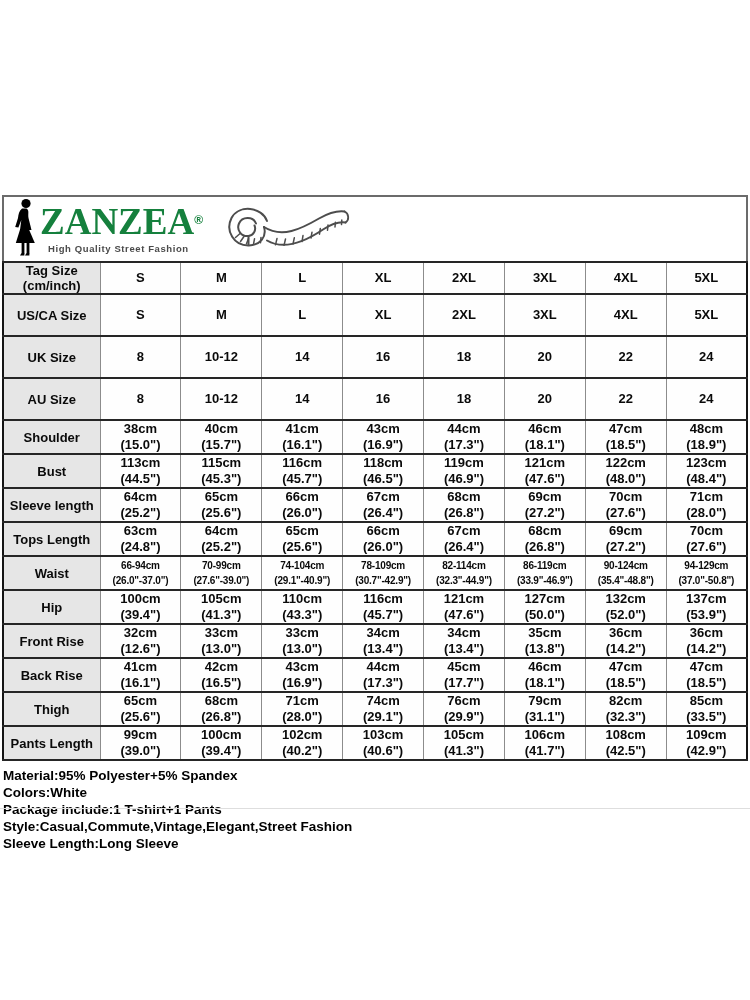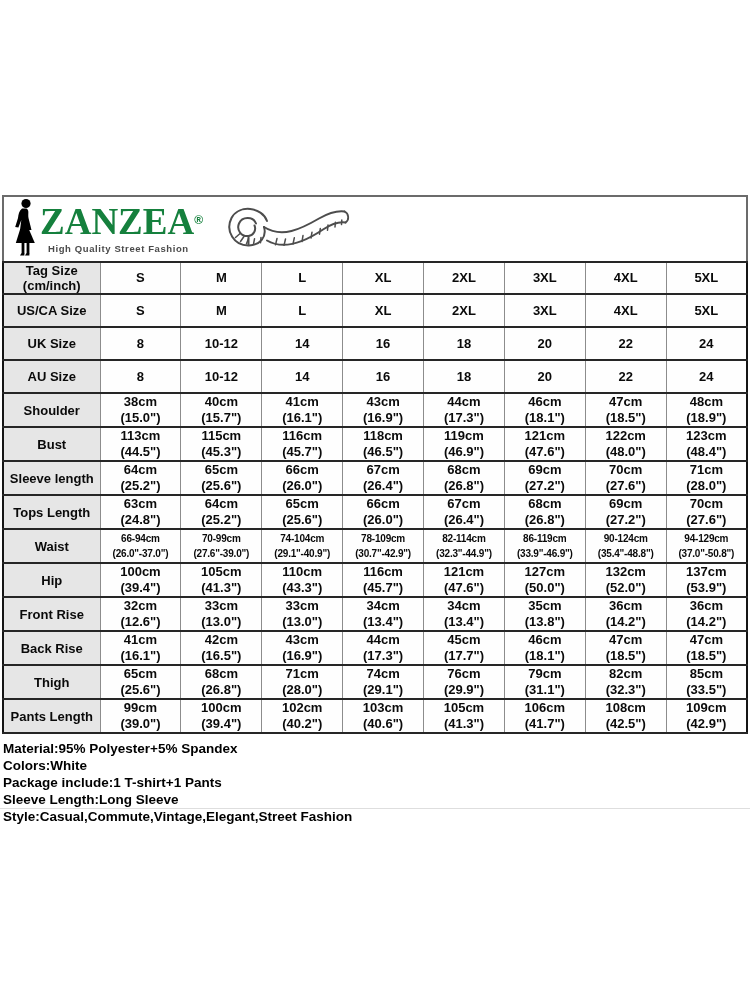--- a/index.html
+++ b/index.html
@@ -98,21 +98,21 @@
     background: #e6e6e6;
     font-size: 13px;
     line-height: 15px;
   }
   .size-table td {
     background: #fefefe;
     font-size: 13px;
     line-height: 16px;
   }
   .row-tag th, .row-tag td { height: 30px; }
-  .row-size th, .row-size td { height: 33px; }
+  .row-size th, .row-size td { height: 42px; }
   .row-measure th, .row-measure td { height: 34px; }
   .size-table td.tight { font-size: 10px; line-height: 15px; letter-spacing: -0.2px; }
 
   
   .details {
     margin-top: 6px;
     font-size: 13.5px;
     font-weight: bold;
     color: #000;
     line-height: 17px;
@@ -419,19 +419,19 @@
             <td>109cm
 (42.9")</td>
           </tr>
         </tbody>
     </table>
 
     <div class="details" id="details">
         <div>Material:95% Polyester+5% Spandex</div>
         <div>Colors:White</div>
         <div>Package include:1 T-shirt+1 Pants</div>
+        <div>Style:Casual,Commute,Vintage,Elegant,Street Fashion</div>
         <div>Sleeve Length:Long Sleeve</div>
-        <div>Style:Casual,Commute,Vintage,Elegant,Street Fashion</div>
       </div>
   </div>
 
   <div class="photo-edge"></div>
 </div>
 
 </body></html>

